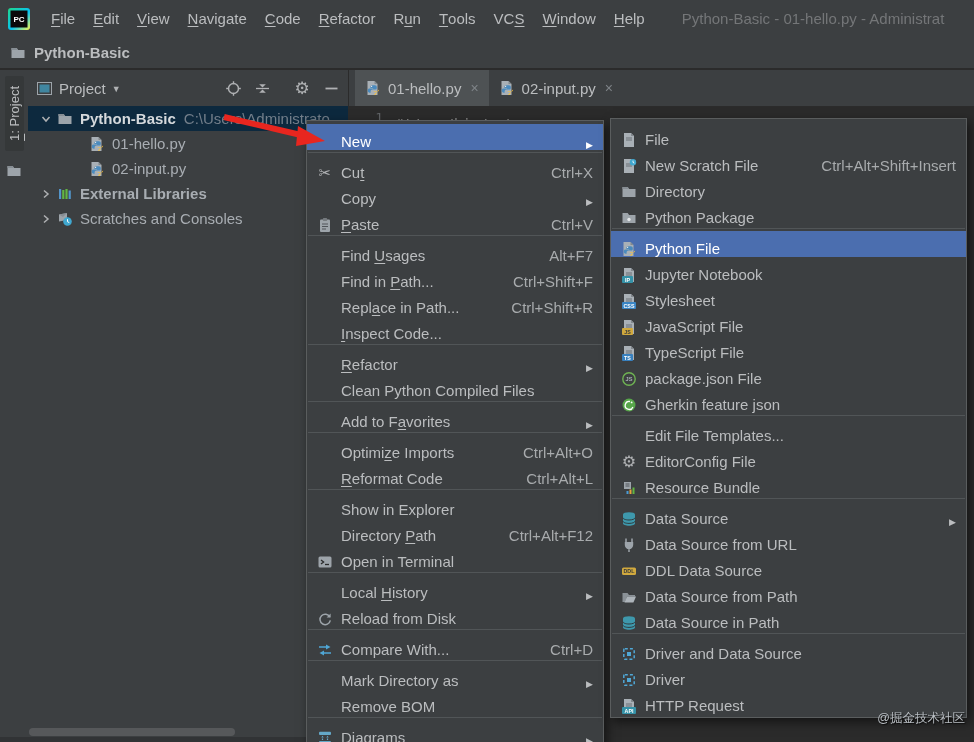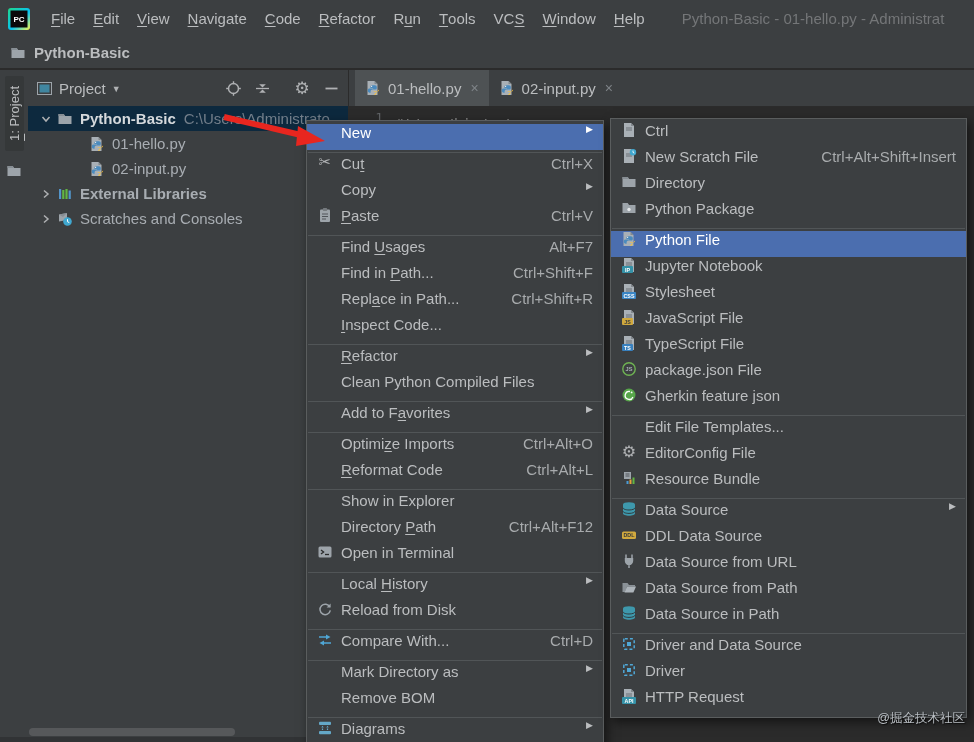--- a/index.html
+++ b/index.html
@@ -57,21 +57,21 @@
   .editor-body{display:flex;}
   .gutter{width:34px;text-align:right;padding:4px 12px 0 0;color:#606366;
           font-family:"DejaVu Sans Mono",monospace;font-size:13px;}
   .codeline{padding-top:10px;color:#8C8C8C;font-family:"DejaVu Sans Mono",monospace;font-size:14px;white-space:pre;}
 
   
   .popup{position:absolute;background:#3C3F41;border:1px solid #5A5D5E;box-sizing:border-box;
          box-shadow:3px 4px 10px rgba(0,0,0,.55);padding:3px 0;}
   .ctxmenu{left:306px;top:120px;width:298px;z-index:10;}
   .submenu{left:610px;top:118px;width:357px;z-index:11;}
-  .mi{height:26px;display:flex;align-items:flex-start;padding:0 10px 0 8px;font-size:15px;color:#BBBDBF;}
+  .mi{height:26px;display:flex;align-items:flex-end;padding:0 10px 0 8px;font-size:15px;color:#BBBDBF;}
   .mi .mi-ic{width:20px;display:flex;justify-content:center;align-items:center;margin-right:6px;flex:none;}
   .mi .mi-lb{white-space:nowrap;}
   .mi .mi-sc{margin-left:auto;color:#A8ABAD;padding-left:18px;white-space:nowrap;}
   .mi .mi-ar{margin-left:auto;font-size:9px;color:#BBBDBF;padding-left:18px;}
   .mi.sel{background:#4B6EAF;color:#FFFFFF;}
   .mi.sel .mi-sc,.mi.sel .mi-ar{color:#FFFFFF;}
   .menu-sep{height:1px;background:#515557;margin:2px 1px;}
 
   
   .redarrow{position:absolute;left:0;top:0;z-index:20;pointer-events:none;}
@@ -431,21 +431,21 @@
 
 <div class="popup submenu" id="submenu">
     <div class="mi">
       <span class="mi-ic">
         <svg width="16" height="16" viewBox="0 0 16 16">
           <path d="M3 1h7l3 3v11H3z" fill="#A9B0B6"></path>
           <path d="M10 1l3 3h-3z" fill="#82888D"></path>
           <path d="M5 6h6M5 8h6" stroke="#6B7176" stroke-width="1"></path>
         </svg>
       </span>
-      <span class="mi-lb">Ctrl</span>
+      <span class="mi-lb">File</span>
     </div>
     <div class="mi">
       <span class="mi-ic">
         <svg width="16" height="16" viewBox="0 0 16 16">
           <path d="M3 1h7l3 3v11H3z" fill="#A9B0B6"></path>
           <path d="M10 1l3 3h-3z" fill="#82888D"></path>
           <path d="M5 6h6M5 8h6" stroke="#6B7176" stroke-width="1"></path>
           <circle cx="12" cy="4.2" r="3.2" fill="#40A8D0"></circle>
           <path d="M12 2.6v1.8l1.3.7" stroke="#FFF" stroke-width=".9" fill="none"></path>
         </svg>
@@ -582,35 +582,35 @@
           <path d="M2 3.4v9.2c0 1.2 2.7 2.2 6 2.2s6-1 6-2.2V3.4" fill="#3E98AC"></path>
           <path d="M2 6.8c0 1.2 2.7 2.2 6 2.2s6-1 6-2.2M2 10.2c0 1.2 2.7 2.2 6 2.2s6-1 6-2.2" stroke="#2E3132" stroke-width=".9" fill="none"></path>
         </svg>
       </span>
       <span class="mi-lb">Data Source</span>
       <span class="mi-ar">▶</span>
     </div>
     <div class="mi">
       <span class="mi-ic">
         <svg width="16" height="16" viewBox="0 0 16 16">
-          <rect x="1" y="4.5" width="14" height="7.5" rx="1.5" fill="#D1A93E"></rect>
-          <text x="8" y="10.4" font-size="5.3" font-family="Liberation Sans" font-weight="bold" fill="#35383B" text-anchor="middle">DDL</text>
-        </svg>
-      </span>
-      <span class="mi-lb">DDL Data Source</span>
-    </div>
-    <div class="mi">
-      <span class="mi-ic">
-        <svg width="16" height="16" viewBox="0 0 16 16">
           <path d="M5 1.5v3.5M11 1.5v3.5" stroke="#9DA4AA" stroke-width="1.5"></path>
           <path d="M3.8 5h8.4v3a4.2 4.2 0 0 1-8.4 0z" fill="#9DA4AA"></path>
           <path d="M8 12.2v2.8" stroke="#9DA4AA" stroke-width="1.5"></path>
         </svg>
       </span>
       <span class="mi-lb">Data Source from URL</span>
+    </div>
+    <div class="mi">
+      <span class="mi-ic">
+        <svg width="16" height="16" viewBox="0 0 16 16">
+          <rect x="1" y="4.5" width="14" height="7.5" rx="1.5" fill="#D1A93E"></rect>
+          <text x="8" y="10.4" font-size="5.3" font-family="Liberation Sans" font-weight="bold" fill="#35383B" text-anchor="middle">DDL</text>
+        </svg>
+      </span>
+      <span class="mi-lb">DDL Data Source</span>
     </div>
     <div class="mi">
       <span class="mi-ic">
         <svg width="16" height="16" viewBox="0 0 16 16">
           <path d="M1.5 4h5l1.5 2h6v1.5H6l-2 5.5H1.5z" fill="#8A9197"></path>
           <path d="M6 7.5h9l-2.6 6H3.5z" fill="#ADB4BA"></path>
         </svg>
       </span>
       <span class="mi-lb">Data Source from Path</span>
     </div>

